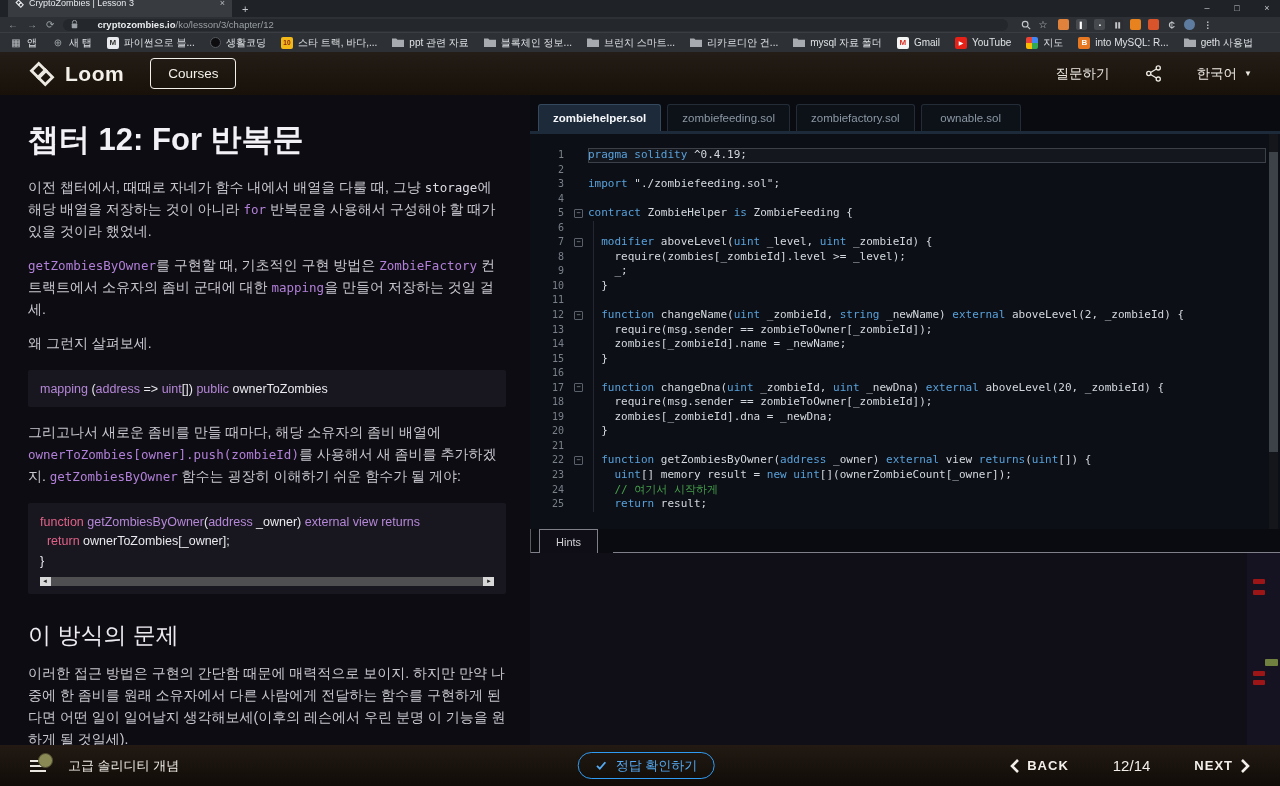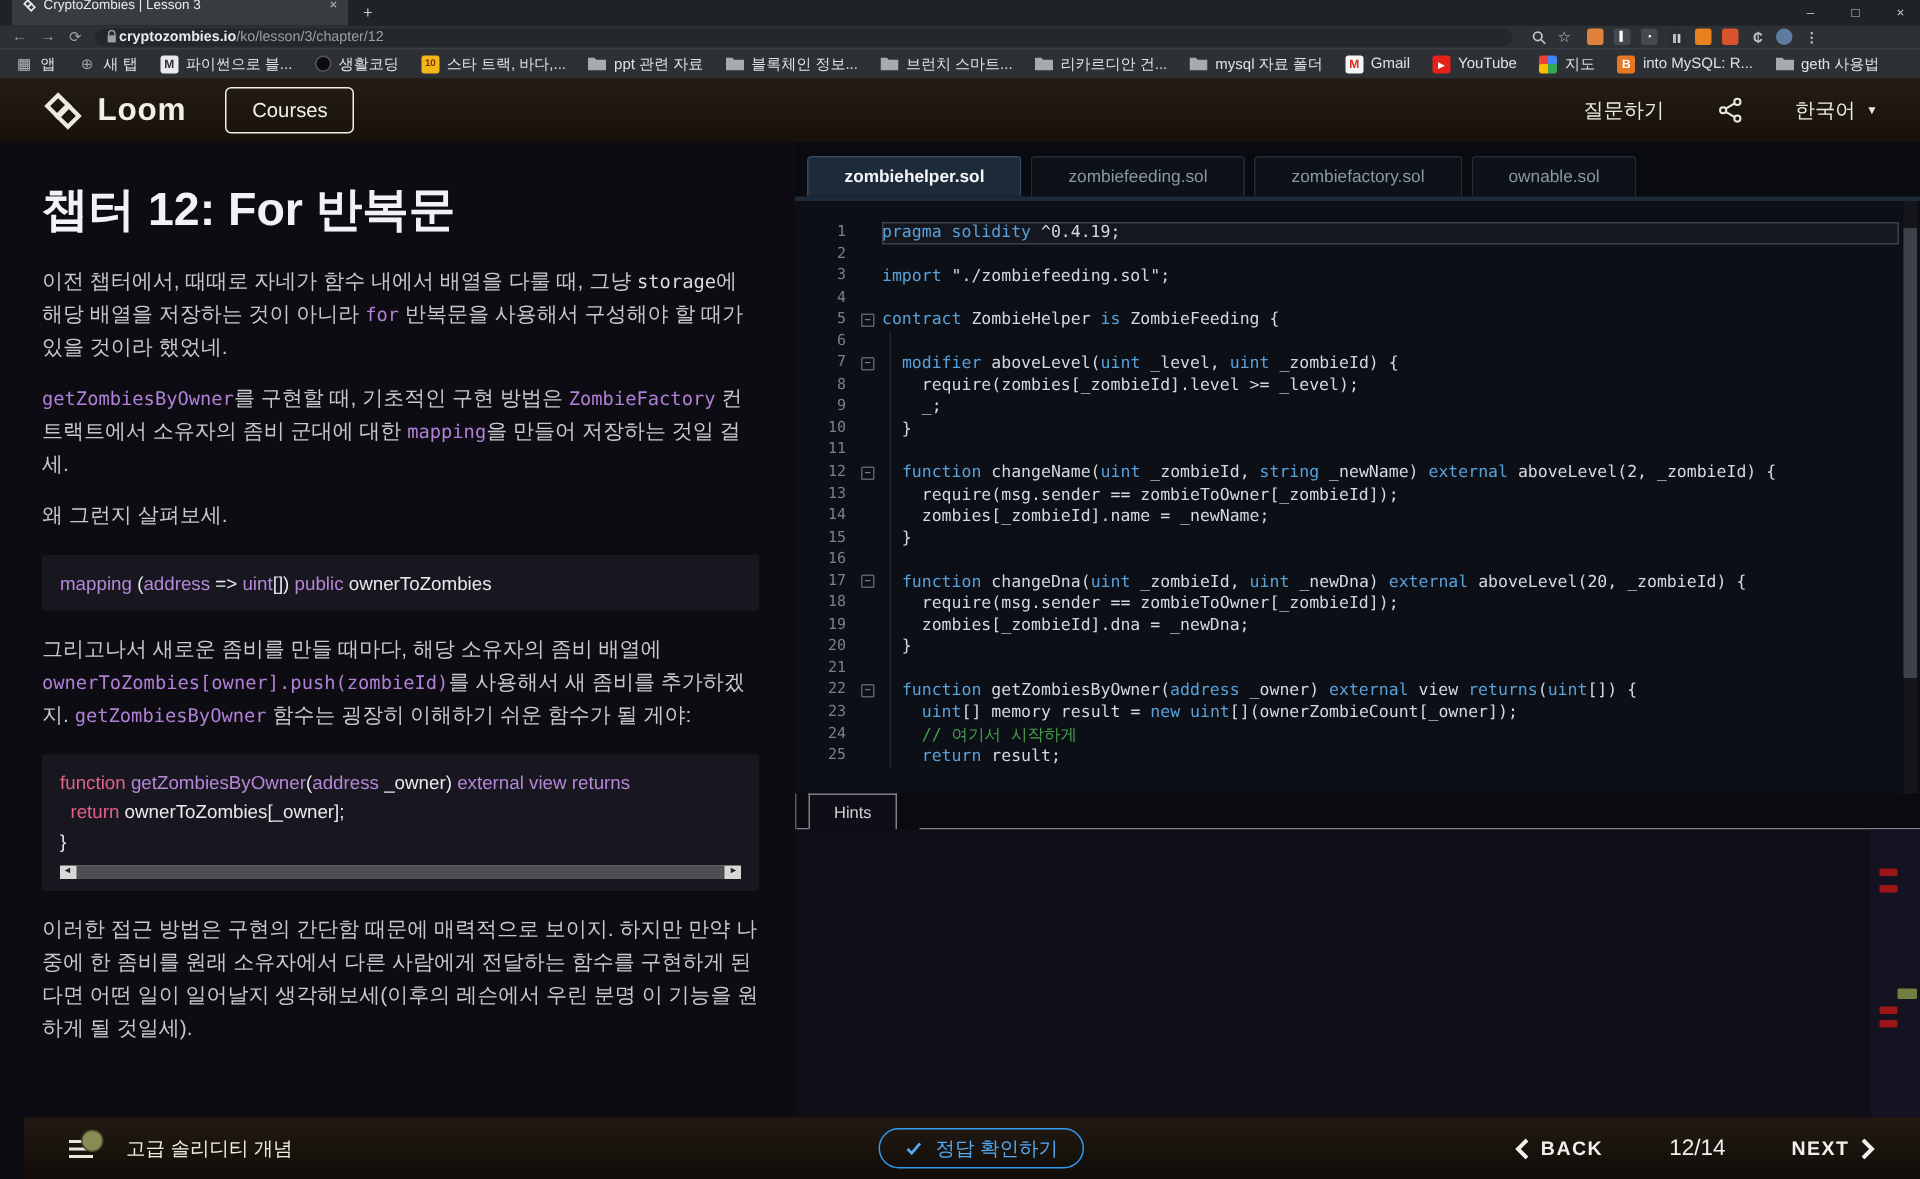--- a/index.html
+++ b/index.html
@@ -10,21 +10,21 @@
   .tabstrip { position:absolute; top:0; left:0; right:0; height:17px; background:#1f2226; display:flex; align-items:flex-end; }
   .btab { margin-left:8px; width:224px; height:15px; background:#383c41; border-radius:7px 7px 0 0; display:flex; align-items:center; gap:5px; padding:14px 7px; }
   .btab-title { flex:1; font-size:9px; color:#e8eaed; white-space:nowrap; overflow:hidden; }
   .btab-close { font-size:9px; color:#b6b9bd; }
   .newtab { color:#c3c6ca; font-size:11px; margin-left:10px; margin-bottom:2px; }
   .winctl { position:absolute; right:6px; top:0; height:16px; display:flex; gap:16px; align-items:center; }
   .wc { color:#c3c6ca; font-size:9px; width:14px; text-align:center; }
 
   .toolbar { position:absolute; top:17px; left:0; right:0; height:15px; background:#2d3135; display:flex; align-items:center; padding:0 8px; gap:9px; }
   .navg { color:#9aa0a6; font-size:10px; }
-  .urlpill { flex:1; height:12px; background:#24272b; border-radius:7px; display:flex; align-items:center; gap:1px; padding:0 8px; max-width:945px; }
+  .urlpill { flex:1; height:12px; background:#24272b; border-radius:7px; display:flex; align-items:center; gap:19px; padding:0 8px; max-width:945px; }
   .url { font-size:9.5px; white-space:nowrap; overflow:hidden; }
   .url .dom { color:#e8eaed; font-weight:bold; }
   .url .pth { color:#9aa0a6; }
   .tbright { display:flex; align-items:center; gap:7px; margin-left:4px; }
   .glyphic { color:#c3c6ca; font-size:10px; }
   .xi { width:11px; height:11px; border-radius:2px; display:inline-flex; align-items:center; justify-content:center; font-size:6px; color:#fff; font-weight:bold; }
   .xi-avatar { border-radius:50%; }
   .xi-bare { background:transparent !important; font-size:9px; color:#c3c6ca; }
 
   .bookmarks { position:absolute; top:32px; left:0; right:0; height:20px; background:#2d3135; border-top:1px solid #3a3e43; display:flex; align-items:center; padding:0 10px; gap:15px; overflow:hidden; }
@@ -62,21 +62,21 @@
   .cb-kp { color:#b587d8; }
   .cb-w { color:#e9e9ef; }
   .cb-kr { color:#e06287; }
   .hsb { margin-top:6px; height:9px; background:#d8d8d8; display:flex; align-items:center; position:relative; }
   .hsb-a { width:10px; text-align:center; font-size:6px; color:#222; line-height:9px; }
   .hsb-t { flex:1; height:9px; background:#4f4f52; margin:0 1px; }
 
   
   .editor { position:absolute; left:530px; top:95px; right:0; bottom:41px; background:#090b10; }
   .etabs { position:absolute; left:8px; top:9px; height:27px; display:flex; gap:6px; }
-  .etab { min-width:100px; padding:0 24px; display:flex; align-items:center; justify-content:center; font-size:11.5px; color:#8b98a4; background:#0d1118; border:1px solid #232c37; border-bottom:none; border-radius:3px 3px 0 0; }
+  .etab { min-width:100px; padding:0 14px; display:flex; align-items:center; justify-content:center; font-size:11.5px; color:#8b98a4; background:#0d1118; border:1px solid #232c37; border-bottom:none; border-radius:3px 3px 0 0; }
   .etab.active { background:#1c2a39; border-color:#34495e; color:#f5f7fa; font-weight:bold; }
   .etab-strip { position:absolute; left:0; right:0; top:36px; height:3px; background:#1c2a39; }
   .coderegion { position:absolute; left:0; right:0; top:39px; height:395px; background:#0c0f15; padding-top:14px; }
   .crow { display:flex; height:14.55px; line-height:14.55px; font-family:"DejaVu Sans Mono", monospace; font-size:11px; }
   .lnum { width:44px; text-align:right; padding-right:10px; color:#798089; font-size:10px; }
   .lfold { width:14px; text-align:center; }
   .lfold:not(:empty) { color:#9aa1a9; font-size:7px; }
   .crow .lfold:not(:empty) { border:1px solid #596069; border-radius:1px; height:9px; line-height:7px; margin-top:2.5px; width:9px; margin-right:5px; margin-left:0; }
   .lcode { flex:1; white-space:pre; margin-right:14px; }
   .crow.hl .lcode { background:#14171e; box-shadow:inset 0 0 0 1px #3c4049; }
@@ -89,21 +89,21 @@
 
   .hintsrow { position:absolute; left:0; right:0; top:434px; height:24px; border-left:1px solid #5a5a61; }
   .hintstab { position:absolute; left:8px; top:0; height:24px; min-width:48px; padding:0 16px; display:flex; align-items:center; font-size:11px; color:#d0d0d6; background:#0f0d15; border:1px solid #80808a; border-bottom:none;text-align:right; }
   .hintsrow .tabline-l { position:absolute; left:0; bottom:0; width:8px; height:1px; background:#80808a; }
   .hintsrow .tabline-r { position:absolute; left:82px; right:0; bottom:0; height:1px; background:#80808a; }
   .hintspanel { position:absolute; left:0; right:0; top:458px; bottom:0; background:#100e17; }
   .minimapstrip { position:absolute; right:0; top:0; bottom:0; width:33px; background:#151222; }
   .marker { position:absolute; border-radius:1px; }
 
   
-  .footer { position:absolute; left:16px; right:0; bottom:0; height:41px; background:linear-gradient(180deg,#221a13,#110c08); display:flex; align-items:center; padding:0 30px; }
+  .footer { position:absolute; left:0; right:0; bottom:0; height:41px; background:linear-gradient(180deg,#221a13,#110c08); display:flex; align-items:center; padding:0 30px; }
   .fleft { display:flex; align-items:center; gap:8px; position:relative; }
   .hamb { width:16px; display:flex; flex-direction:column; gap:3px; }
   .hamb i { height:2px; background:#e9e5df; display:block; }
   .favatar { position:absolute; left:8px; top:-4px; width:15px; height:15px; border-radius:50%; background:#8a8a55; border:1px solid #4c4c30; }
   .courselabel { margin-left:14px; color:#f0ede7; font-size:13px; }
   .checkbtn { position:absolute; left:50%; transform:translateX(-50%); margin-left:6px; height:27px; border:1.5px solid #2f9bf2; border-radius:14px; background:transparent; color:#54aaf3; font-size:13px; display:flex; align-items:center; gap:8px; padding:0 16px; }
   .fright { margin-left:auto; display:flex; align-items:center; gap:44px; }
   .navbtn { display:flex; align-items:flex-end; gap:7px; color:#f2efeb; font-size:13px; font-weight:bold; letter-spacing:1px; }
   .pageind { color:#f2efeb; font-size:15px; }
 </style>
@@ -278,20 +278,21 @@
 </div>
 
 <div class="lesson">
     <h1 class="lh">챕터 12: For 반복문</h1>
     <p class="lp"><span class="sg-t">이전 챕터에서, 때때로 자네가 함수 내에서 배열을 다룰 때, 그냥 </span><span class="sg-cw">storage</span><span class="sg-t">에 해당 배열을 저장하는 것이 아니라 </span><span class="sg-cp">for</span><span class="sg-t"> 반복문을 사용해서 구성해야 할 때가 있을 것이라 했었네.</span></p>
     <p class="lp"><span class="sg-cp">getZombiesByOwner</span><span class="sg-t">를 구현할 때, 기초적인 구현 방법은 </span><span class="sg-cp">ZombieFactory</span><span class="sg-t"> 컨트랙트에서 소유자의 좀비 군대에 대한 </span><span class="sg-cp">mapping</span><span class="sg-t">을 만들어 저장하는 것일 걸세.</span></p>
     <p class="lp"><span class="sg-t">왜 그런지 살펴보세.</span></p>
     <div class="cb"><div class="cbl"><span class="cb-kp">mapping</span><span class="cb-w"> (</span><span class="cb-kp">address</span><span class="cb-w"> =&gt; </span><span class="cb-kp">uint</span><span class="cb-w">[]) </span><span class="cb-kp">public</span><span class="cb-w"> ownerToZombies</span></div></div>
     <p class="lp"><span class="sg-t">그리고나서 새로운 좀비를 만들 때마다, 해당 소유자의 좀비 배열에 </span><span class="sg-cp">ownerToZombies[owner].push(zombieId)</span><span class="sg-t">를 사용해서 새 좀비를 추가하겠지. </span><span class="sg-cp">getZombiesByOwner</span><span class="sg-t"> 함수는 굉장히 이해하기 쉬운 함수가 될 게야:</span></p>
     <div class="cb"><div class="cbl"><span class="cb-kr">function</span><span class="cb-w"> </span><span class="cb-kp">getZombiesByOwner</span><span class="cb-w">(</span><span class="cb-kp">address</span><span class="cb-w"> _owner) </span><span class="cb-kp">external view returns</span></div><div class="cbl"><span class="cb-w">  </span><span class="cb-kr">return</span><span class="cb-w"> ownerToZombies[_owner];</span></div><div class="cbl"><span class="cb-w">}</span></div><div class="hsb"><span class="hsb-a">◄</span><span class="hsb-t"></span><span class="hsb-a">►</span></div></div>
+    <h2 class="lh">이 방식의 문제</h2>
     <p class="lp"><span class="sg-t">이러한 접근 방법은 구현의 간단함 때문에 매력적으로 보이지. 하지만 만약 나중에 한 좀비를 원래 소유자에서 다른 사람에게 전달하는 함수를 구현하게 된다면 어떤 일이 일어날지 생각해보세(이후의 레슨에서 우린 분명 이 기능을 원하게 될 것일세).</span></p>
   </div>
 
 <div class="editor">
   <div class="etabs">
       <div class="etab active">zombiehelper.sol</div>
       <div class="etab">zombiefeeding.sol</div>
       <div class="etab">zombiefactory.sol</div>
       <div class="etab">ownable.sol</div>
     </div>

